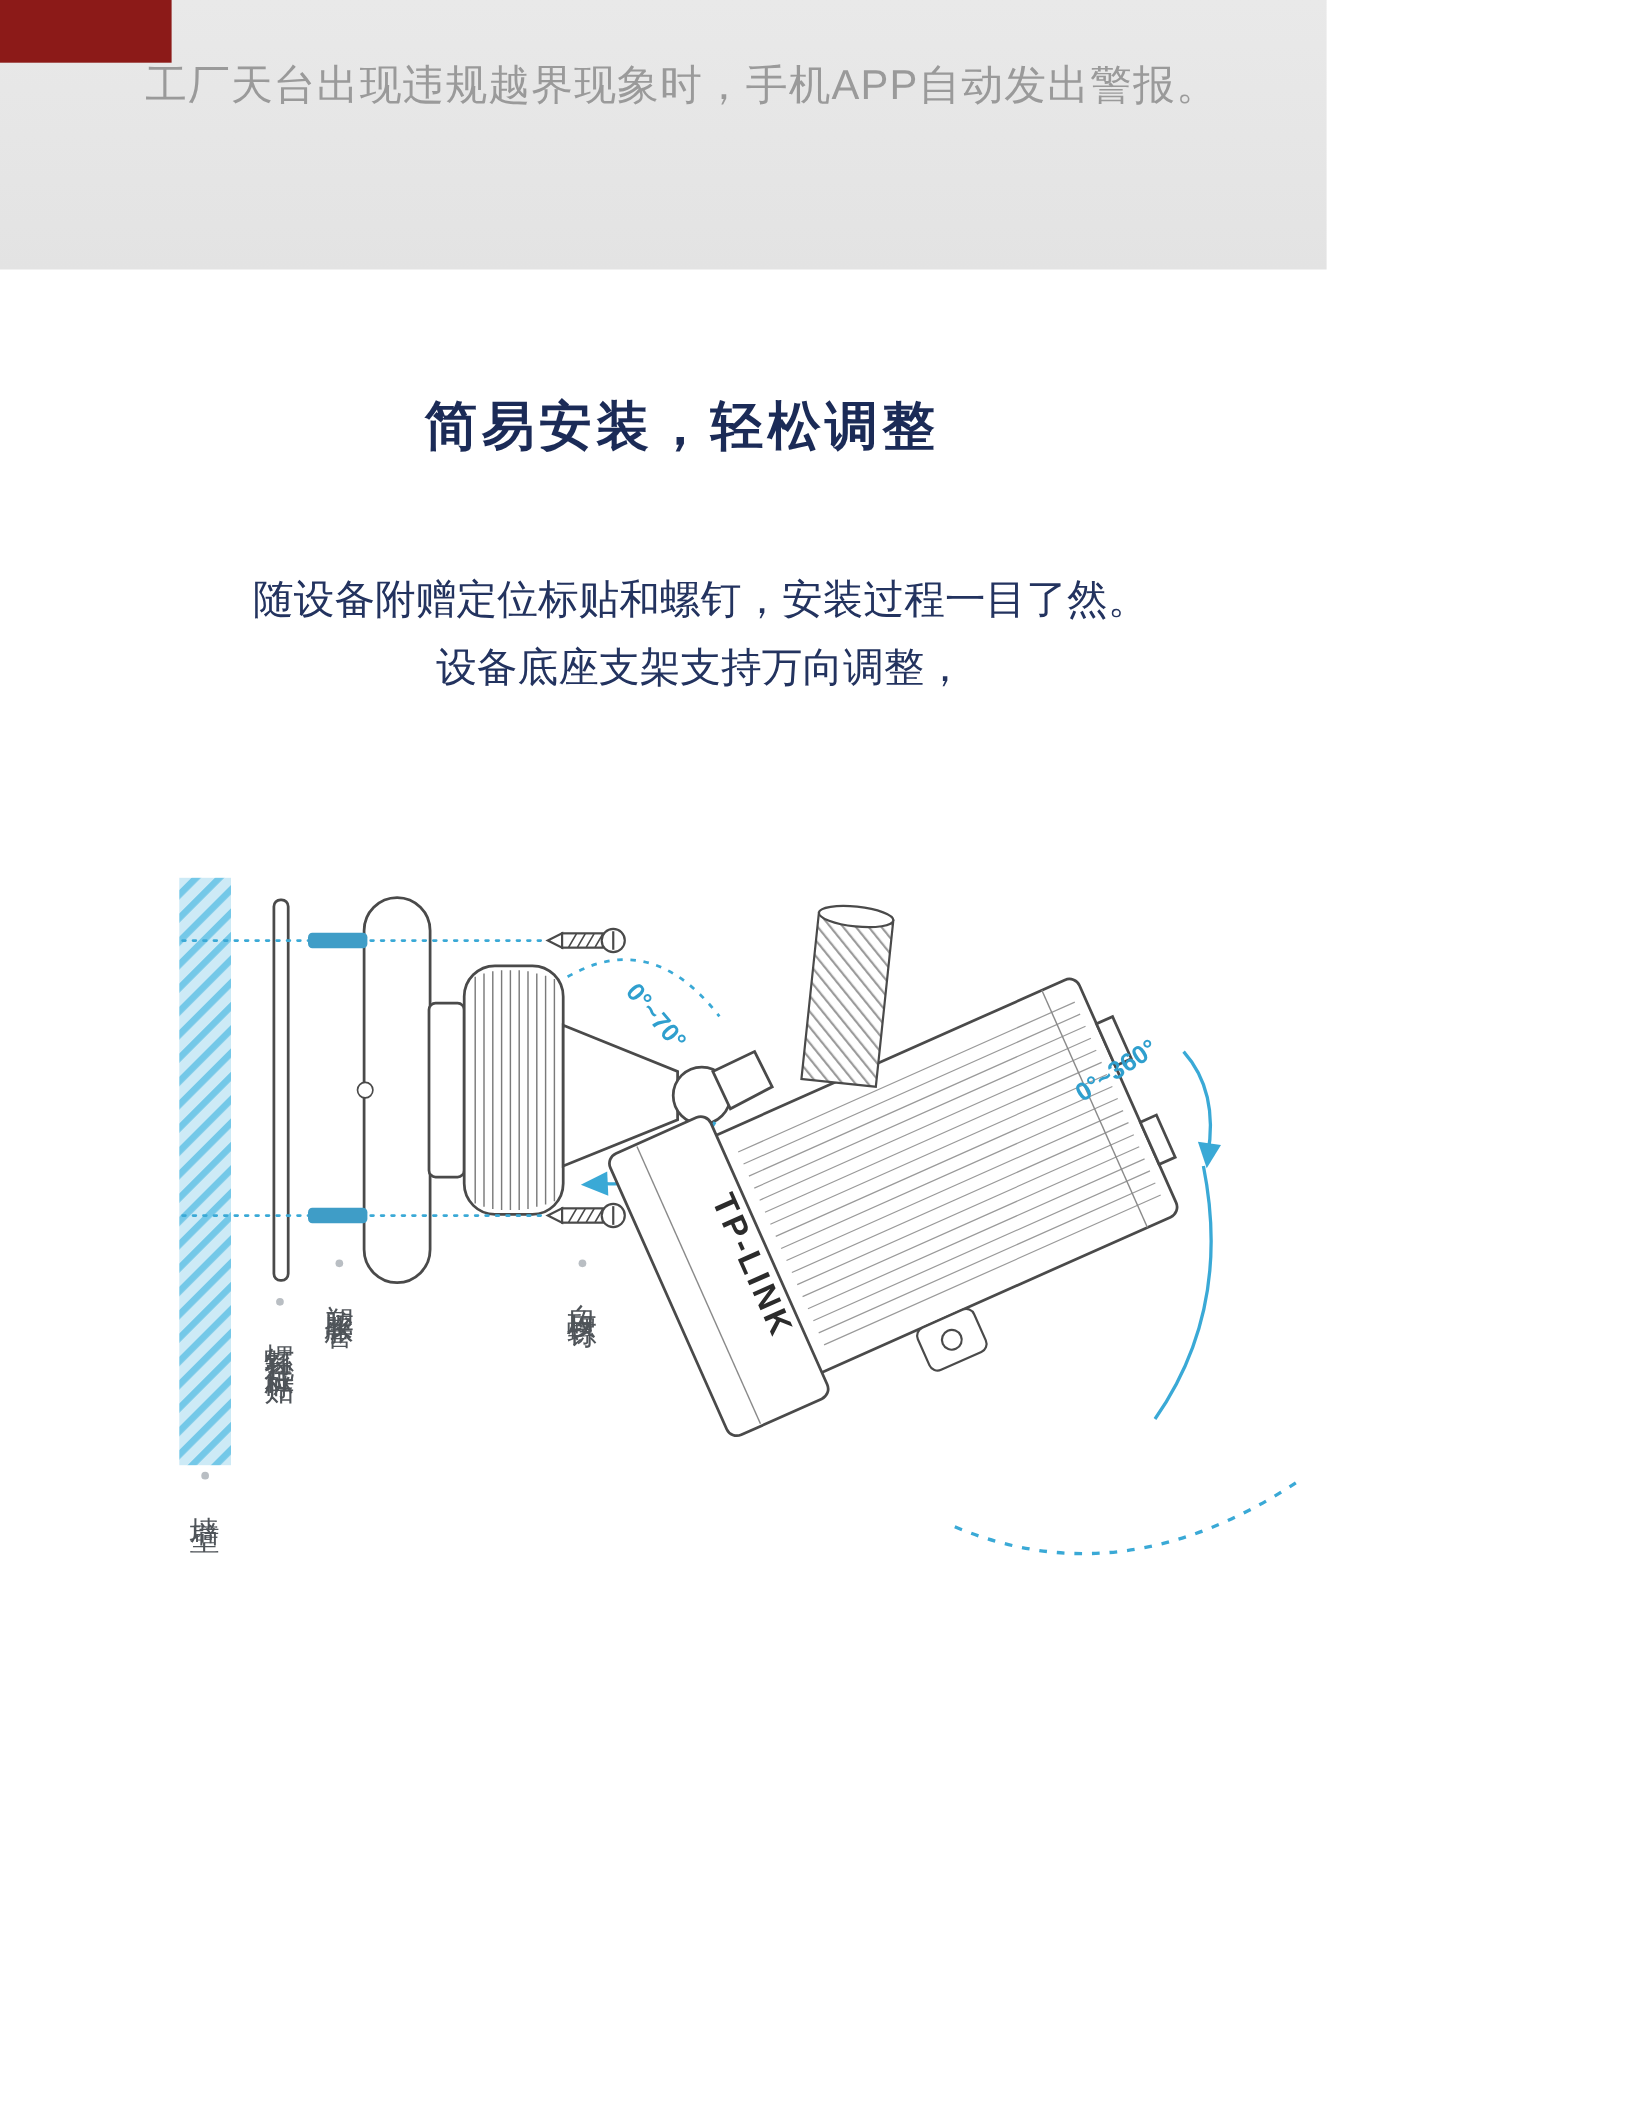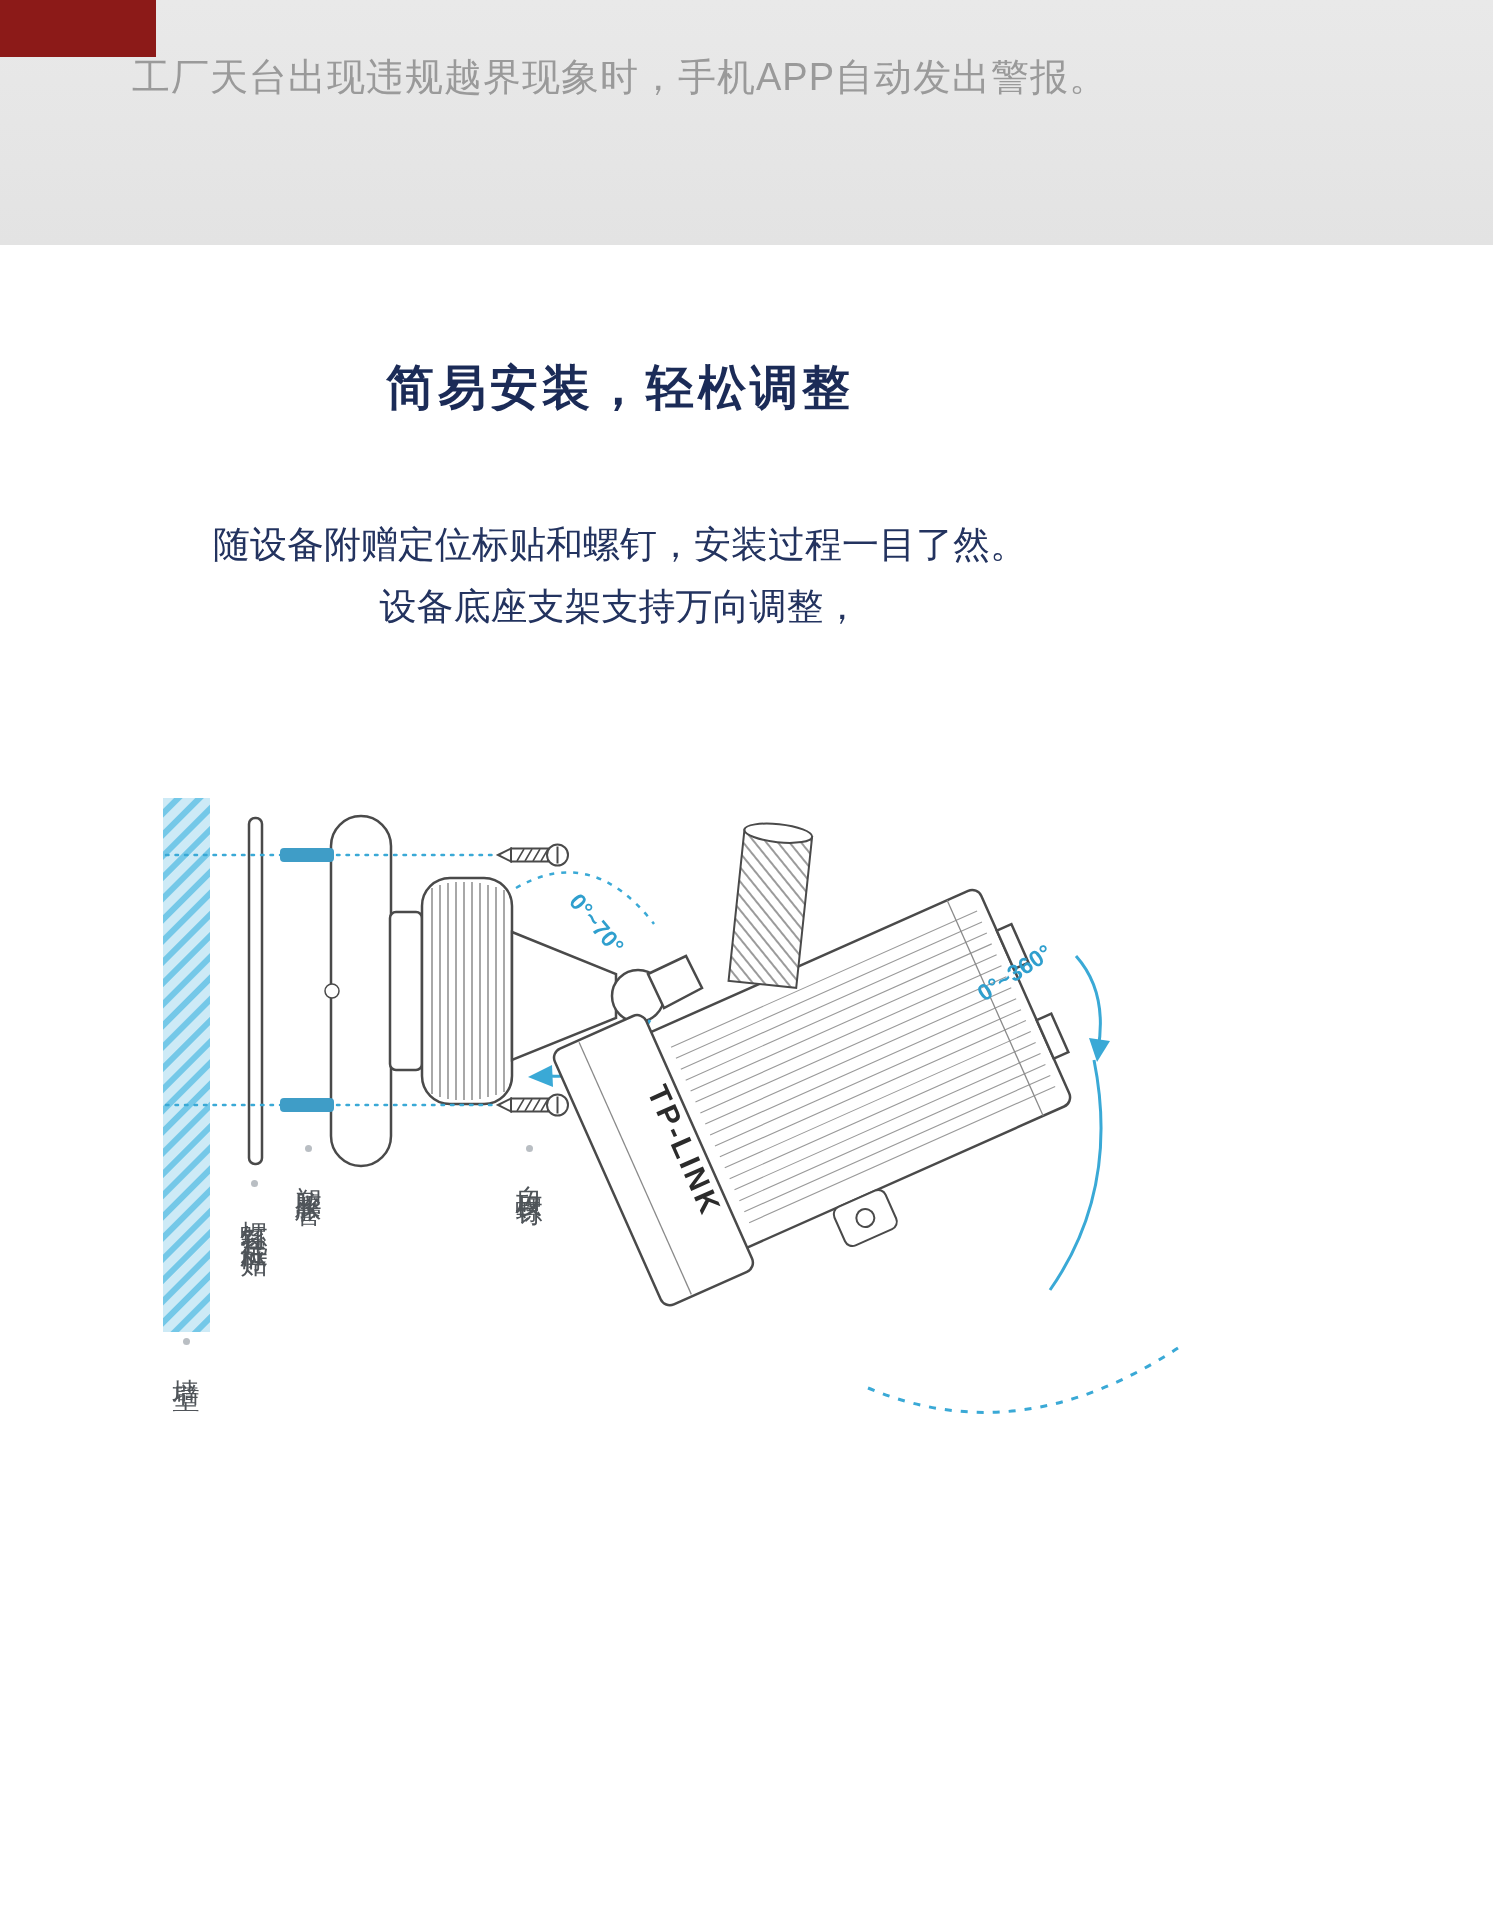--- a/index.html
+++ b/index.html
@@ -1,25 +1,25 @@
 <!DOCTYPE html>
 <html><head>
 <meta charset="utf-8">
 <style>
   html,body{margin:0;padding:0;}
   body{
     width:1493px;height:1920px;position:relative;overflow:hidden;
     background:#ffffff;
     font-family:"Liberation Sans","DejaVu Sans",sans-serif;
   }
-  .banner{position:absolute;top:0;left:0;width:1493px;height:245px;background:linear-gradient(#e9e9e9,#e3e3e3);}
+  .banner{position:absolute;top:0;left:0;width:1206px;height:245px;background:linear-gradient(#e9e9e9,#e3e3e3);}
   .red-corner{position:absolute;top:0;left:0;width:156px;height:57px;background:#8c1a18;}
   .banner-text{position:absolute;top:52px;left:0;width:1240px;text-align:center;font-size:38px;color:#9a9a9a;letter-spacing:1px;}
   .title{position:absolute;top:356px;left:0;width:1240px;text-align:center;font-size:48px;font-weight:bold;color:#1b2b57;letter-spacing:4px;}
-  .intro{position:absolute;top:514px;left:0;width:1240px;text-align:center;font-size:37px;line-height:62px;color:#23335f;}
+  .intro{position:absolute;top:514px;left:17px;width:1240px;text-align:center;font-size:37px;line-height:62px;color:#23335f;}
   .diagram{position:absolute;top:760px;left:0;width:1493px;height:1160px;}
   .diagram svg{position:absolute;top:0;left:0;}
   .diagram svg text{font-family:"Liberation Sans","DejaVu Sans",sans-serif;}
   .vlabel{position:absolute;display:flex;flex-direction:column;align-items:center;}
   .vlabel .dot{width:7px;height:7px;border-radius:50%;background:#b9bec3;margin-bottom:12px;}
   .vlabel .txt{writing-mode:vertical-rl;text-orientation:upright;font-size:27px;letter-spacing:5px;color:#4f5459;}
 </style>
 </head>
 <body>
 

